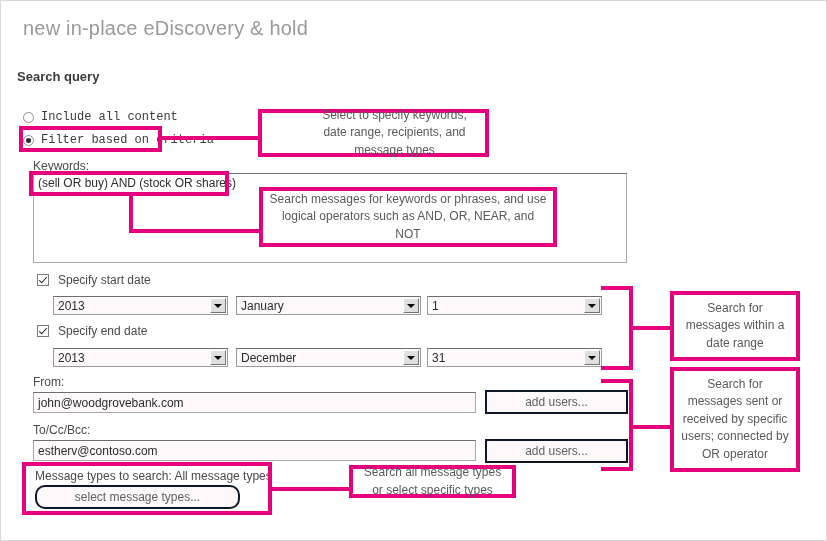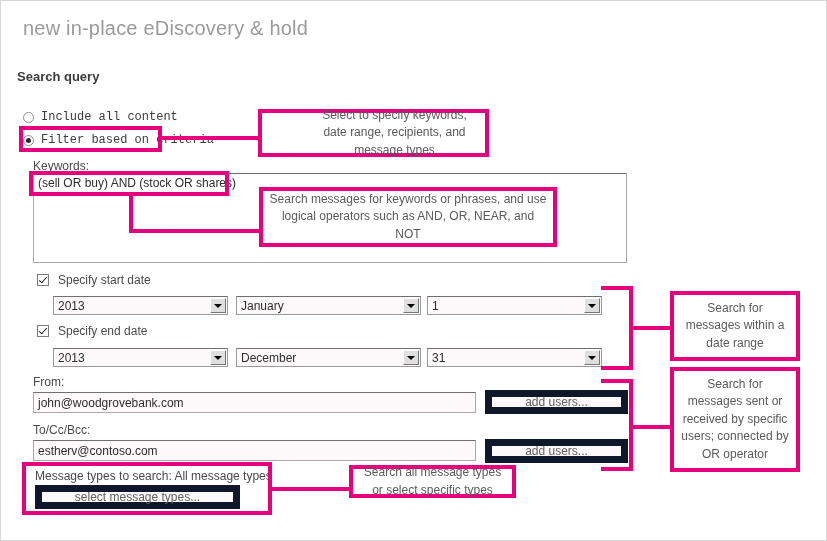--- a/index.html
+++ b/index.html
@@ -179,21 +179,21 @@
     height: 0;
     border-left: 4px solid transparent;
     border-right: 4px solid transparent;
     border-top: 4px solid #000000;
   }
 
   
   .btn {
     position: absolute;
     background: #fdf9fb;
-    border: 7px solid #0f172a;
+    border: 2px solid #0f172a;
     box-sizing: border-box;
     font-size: 12px;
     color: #606060;
     display: flex;
     align-items: center;
     justify-content: center;
     white-space: nowrap;
   }
 
   
@@ -295,21 +295,21 @@
 
   <div class="lbl" style="left:32px; top:422px;">To/Cc/Bcc:</div>
   <div class="tbox" style="left:32px; top:439px; width:443px; height:21px;">
     <span>estherv@contoso.com</span>
   </div>
   <div class="btn" style="left:484px; top:438px; width:143px; height:24px;">
     <span>add users...</span>
   </div>
 
   <div class="lbl" style="left:34px; top:468px;">Message types to search:  All message types</div>
-  <div class="btn" style="left:34px; top:484px; width:205px; height:24px;">
+  <div class="btn" style="left:34px; top:484px; width:205px; height:24px;border-radius:10px;">
     <span>select message types...</span>
   </div>
   <div class="hl" style="left:21px; top:461px; width:250px; height:53px;"></div>
 
   <div class="conn" style="left:157px; top:135px; width:104px; height:4px;"></div>
   <div class="callout" style="left:257px; top:108px; width:231px; height:48px;padding-left:48px;">
     <span>Select to specify keywords, date range, recipients, and message types</span>
   </div>
 
   <div class="conn" style="left:128px; top:192px; width:4px; height:40px;"></div>

